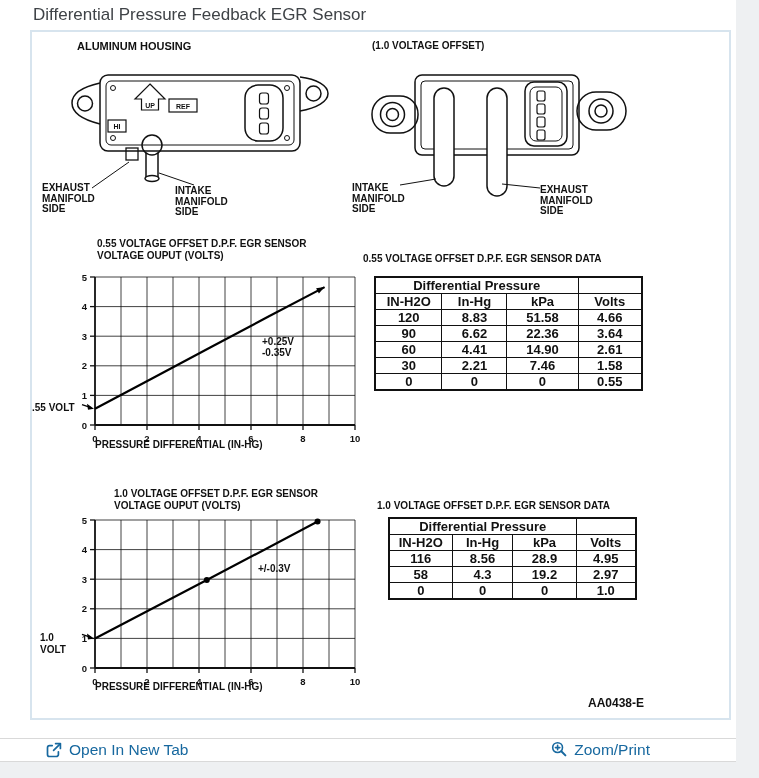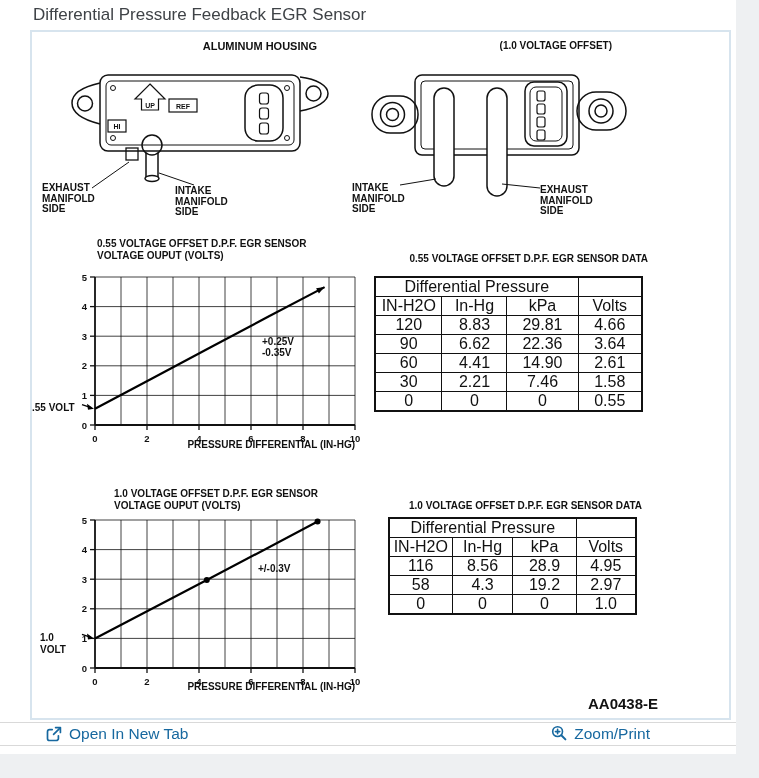--- a/index.html
+++ b/index.html
@@ -5,25 +5,25 @@
   *{margin:0;padding:0;box-sizing:border-box}
   body{width:759px;height:778px;position:relative;overflow:hidden;
        font-family:"Liberation Sans",sans-serif;background:#ffffff;color:#111}
   .abs{position:absolute}
   .gutter{background:#eef0f2}
   .page-title{font-size:17px;color:#3f4347}
   .frame{border:2px solid #d7e4ee;background:#fff}
   .bold10{font-size:10px;font-weight:bold;line-height:11.5px}
   .bold11{font-size:11px;font-weight:bold;line-height:13px}
   .pre{white-space:pre-line;line-height:10.5px}
-  .ctr{text-align:right}
+  .ctr{text-align:left}
   .rt{text-align:left}
   svg text{font-family:"Liberation Sans",sans-serif}
   table{border-collapse:collapse;table-layout:fixed;border:2px solid #111;background:#fff}
-  th,td{border:1px solid #111;font-size:16px;font-weight:normal;text-align:center;
+  th,td{border:1px solid #111;font-size:13px;font-weight:bold;text-align:center;
         padding:0 2px;height:13px;color:#111}
   .footer{display:flex;align-items:center;justify-content:space-between;background:#fff;
           border-top:1px solid #d9d9d9;border-bottom:1px solid #d9d9d9}
   .footer a{display:flex;align-items:center;gap:7px;color:#17689f;
             font-size:15.5px;text-decoration:none;cursor:pointer}
 </style>
 </head>
 <body>
 
 <div class="abs gutter" style="left:736px;top:0;width:23px;height:778px"></div>
@@ -176,21 +176,21 @@
           <th>IN-H2O</th>
           <th>In-Hg</th>
           <th>kPa</th>
           <th>Volts</th>
         </tr>
       </thead>
       <tbody>
         <tr>
           <td>120</td>
           <td>8.83</td>
-          <td>29.81</td>
+          <td>51.58</td>
           <td>4.66</td>
         </tr>
         <tr>
           <td>90</td>
           <td>6.62</td>
           <td>22.36</td>
           <td>3.64</td>
         </tr>
         <tr>
           <td>60</td>
@@ -301,24 +301,24 @@
         </tr>
         <tr>
           <td>0</td>
           <td>0</td>
           <td>0</td>
           <td>1.0</td>
         </tr>
       </tbody>
     </table>
 
-  <div class="abs bold10" style="left:556px;top:666px;font-size:15px">AA0438-E</div>
+  <div class="abs bold10" style="left:556px;top:666px;font-size:12px">AA0438-E</div>
 </div>
 
-<div class="abs footer" style="left:0;top:722px;width:736px;height:24px;padding:0 86px 0 46px">
+<div class="abs footer" style="left:0;top:738px;width:736px;height:24px;padding:0 86px 0 46px">
   <a>
     <svg width="16" height="16" viewBox="0 0 16 16" fill="none" stroke="#17689f" stroke-width="1.7" stroke-linecap="round" stroke-linejoin="round">
       <path d="M6.2 3.6H3.6A2.1 2.1 0 0 0 1.5 5.7v6.7a2.1 2.1 0 0 0 2.1 2.1h6.7a2.1 2.1 0 0 0 2.1-2.1V9.8"></path>
       <path d="M9.6 1.6h4.8v4.8"></path>
       <path d="M14.2 1.8L7.6 8.4"></path>
     </svg>
     <span>Open In New Tab</span>
   </a>
   <a>
     <svg width="16" height="16" viewBox="0 0 16 16" fill="none" stroke="#17689f" stroke-width="1.6" stroke-linecap="round" style="margin-top:-3px">

